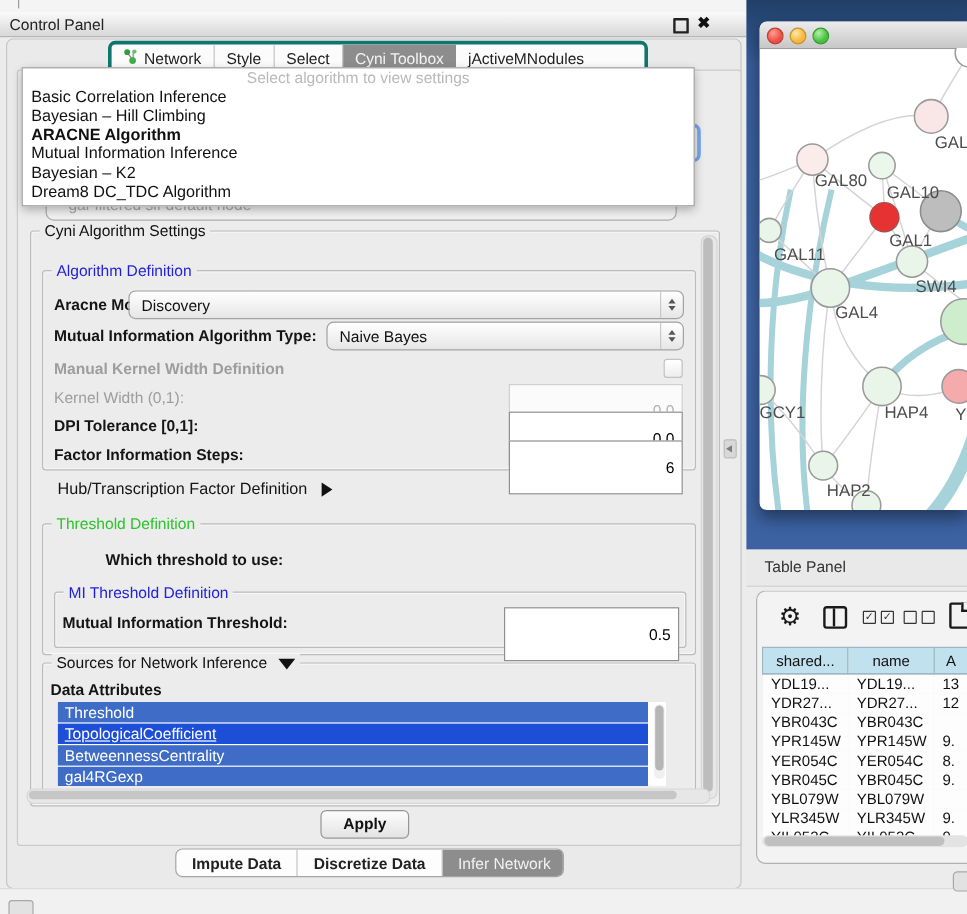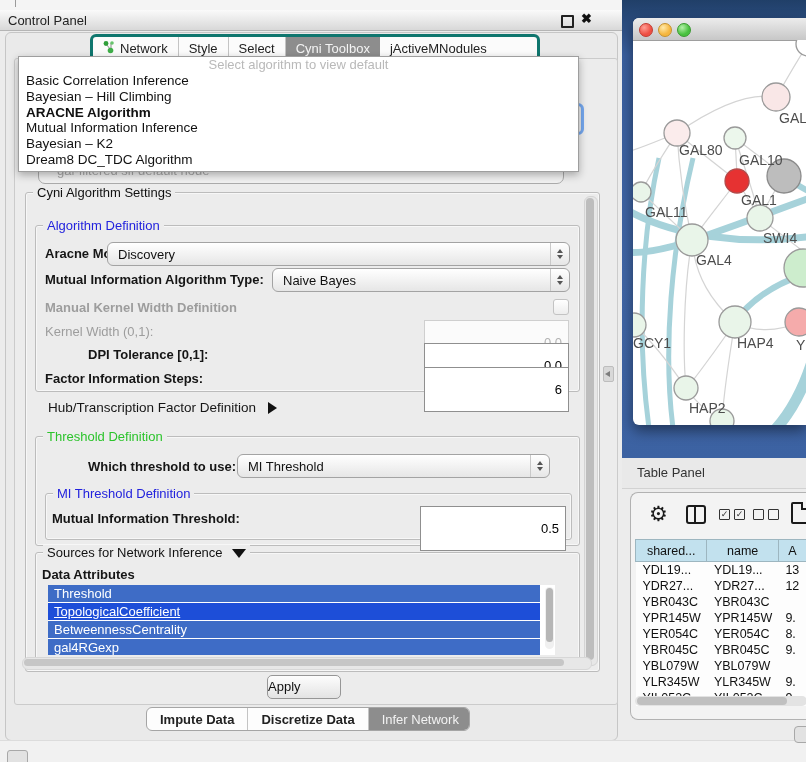--- a/index.html
+++ b/index.html
@@ -79,21 +79,21 @@
   .attr-scroll{position:absolute;right:1px;top:2px;width:9px;height:62px;background:#f0f0f0;border-radius:5px;}
   .attr-scroll i{position:absolute;left:1px;top:1px;width:7px;height:54px;background:#b6b6b6;border-radius:4px;display:block;}
 
   
   .vscroll{left:584px;top:196px;width:12px;height:468px;background:#e7e7e7;border:1px solid #d4d4d4;border-radius:6px;}
   .vscroll i{position:absolute;left:1px;top:1px;width:8px;height:462px;background:#bdbdbd;border-radius:5px;display:block;}
   .hscroll{left:22px;top:657px;width:568px;height:11px;background:#e7e7e7;border:1px solid #d7d7d7;border-radius:6px;}
   .hscroll i{position:absolute;left:1px;top:1px;width:540px;height:7px;background:#c6c6c6;border-radius:4px;display:block;}
 
   .apply-btn{left:267px;top:675px;width:72px;height:22px;border:1px solid #969696;border-radius:5px;
-    background:linear-gradient(#fdfdfd,#e3e3e3);font-size:13px;color:#111;line-height:22px;}
+    background:linear-gradient(#fdfdfd,#e3e3e3);font-size:13px;color:#111;text-align:center;line-height:22px;font-weight:bold;}
 
   .bottom-tabbar{left:146px;top:707px;width:322px;height:22px;border:1px solid #a5a5a5;border-radius:6px;
     background:#fdfdfd;display:flex;overflow:hidden;}
   .btab{display:flex;align-items:center;justify-content:center;font-size:13px;font-weight:bold;color:#222;
     padding:0 13px;border-right:1px solid #c4c4c4;white-space:nowrap;}
   .btab:last-child{border-right:none;}
   .btab.sel{background:#8d8d8d;color:#f2f2f2;font-weight:normal;}
 
   .collapse-handle{left:603px;top:366px;width:9px;height:14px;background:#d8d8d8;border:1px solid #bdbdbd;border-radius:2px;}
   .collapse-handle:after{content:"";position:absolute;left:1px;top:4px;width:0;height:0;
@@ -180,21 +180,21 @@
         <span>jActiveMNodules</span>
       </div>
   </div>
 
   <div class="abs combo-focus-frag"></div>
   <div class="abs hidden-combo">
     <span>gal-filtered sif default node</span>
   </div>
 
   <div class="abs popup">
-    <div class="pop-ph">Select algorithm to view default</div>
+    <div class="pop-ph">Select algorithm to view settings</div>
     <div id="popup-items">
         <div class="pop-item">Basic Correlation Inference</div>
         <div class="pop-item">Bayesian – Hill Climbing</div>
         <div class="pop-item bold">ARACNE Algorithm</div>
         <div class="pop-item">Mutual Information Inference</div>
         <div class="pop-item">Bayesian – K2</div>
         <div class="pop-item">Dream8 DC_TDC Algorithm</div>
       </div>
   </div>
 
@@ -223,43 +223,36 @@
         <i class="dn"></i>
       </span>
   </div>
 
   <span class="lbl dis" style="left:45px;top:300px;">Manual Kernel Width Definition</span>
   <span class="checkbox" style="left:553px;top:299px;"></span>
 
   <span class="lbl dis plain" style="left:45px;top:324px;">Kernel Width (0,1):</span>
   <input class="num dis" style="left: 424px; top: 320px; width: 131px;" readonly="" value="0.0">
 
-  <span class="lbl" style="left:45px;top:347px;margin-left:43px;">DPI Tolerance [0,1]:</span>
+  <span class="lbl" style="left:45px;top:347px;">DPI Tolerance [0,1]:</span>
   <input class="num" style="left: 424px; top: 343px; width: 131px;" value="0.0">
 
   <span class="lbl" style="left:45px;top:371px;">Factor Information Steps:</span>
   <input class="num" style="left: 424px; top: 367px; width: 131px;" value="6">
 
   <span class="lbl plain" style="left:48px;top:400px;font-size:13.5px;">
     <span>Hub/Transcription Factor Definition</span>
     <span class="tri-right"></span>
   </span>
 
   <div class="abs grp" style="left:35px;top:436px;width:543px;height:108px;">
     <span class="legend green">Threshold Definition</span>
   </div>
 
   <span class="lbl" style="left:88px;top:459px;">Which threshold to use:</span>
-  <div class="combo" style="left:237px;top:454px;width:311px;">
-    <span class="val">MI Threshold</span>
-    <span class="updown">
-        <i class="up"></i>
-        <i class="dn"></i>
-      </span>
-  </div>
 
   <div class="abs grp" style="left:45px;top:493px;width:525px;height:45px;">
     <span class="legend blue">MI Threshold Definition</span>
   </div>
   <span class="lbl" style="left:52px;top:511px;">Mutual Information Threshold:</span>
   <input class="num" style="left: 420px; top: 506px; width: 132px;" value="0.5">
 
   <div class="abs grp" style="left:35px;top:552px;width:543px;height:106px;">
     <span class="legend">
       <span>Sources for Network Inference</span>

